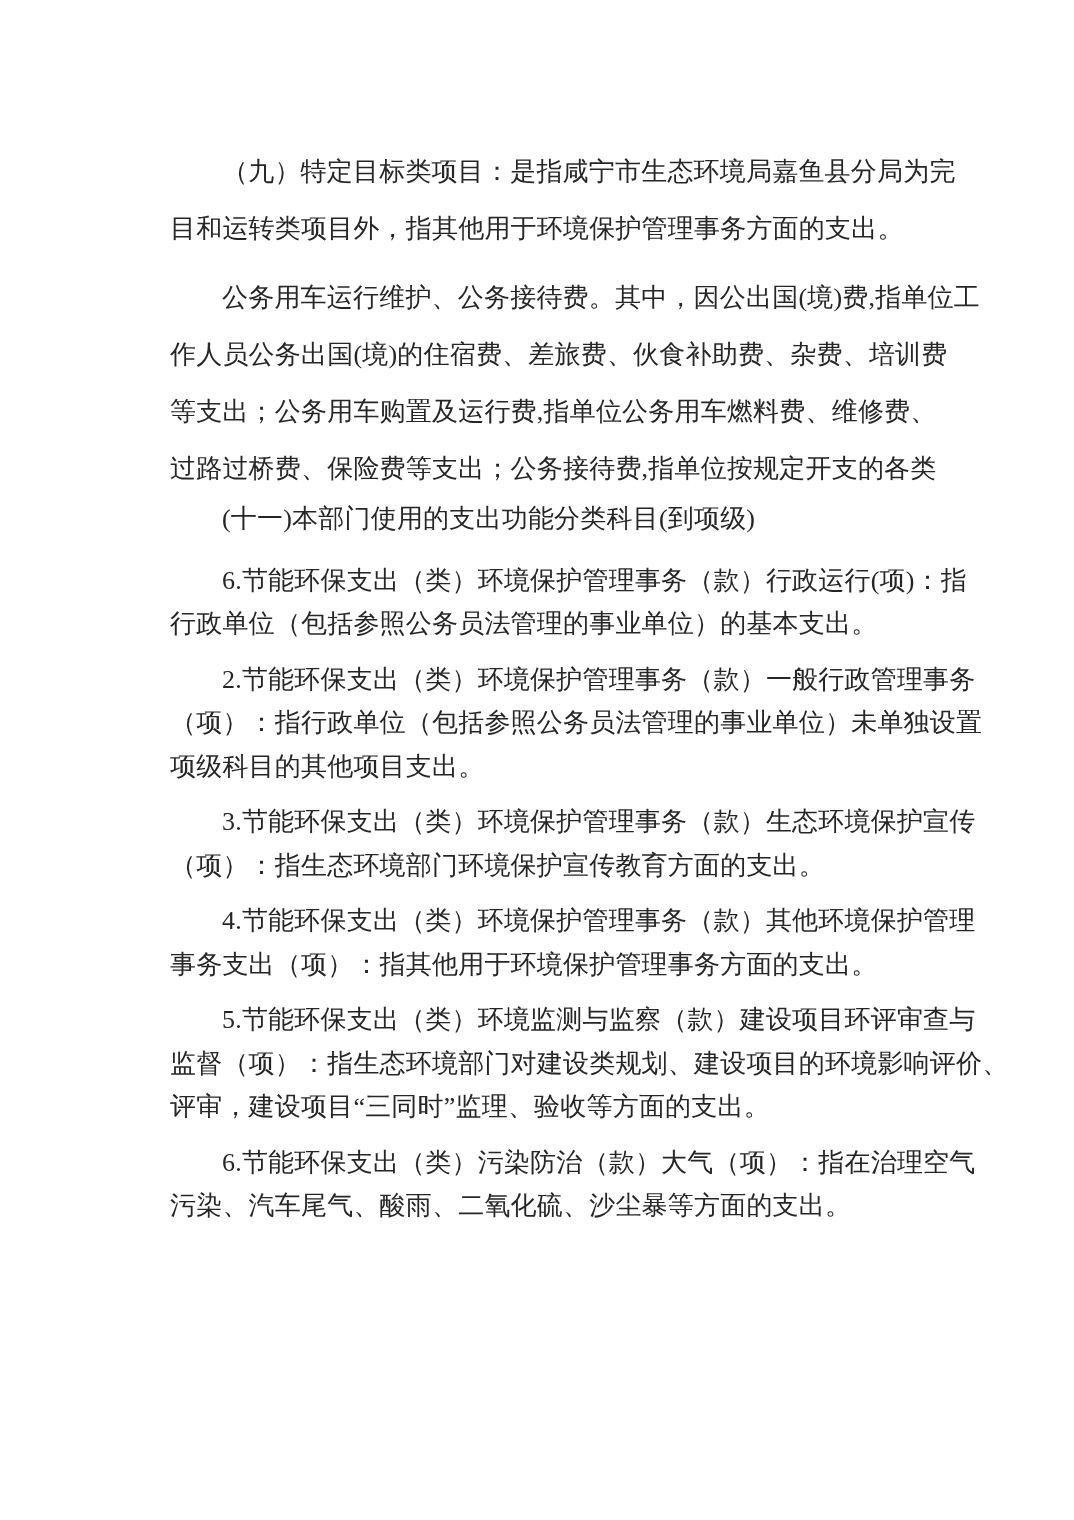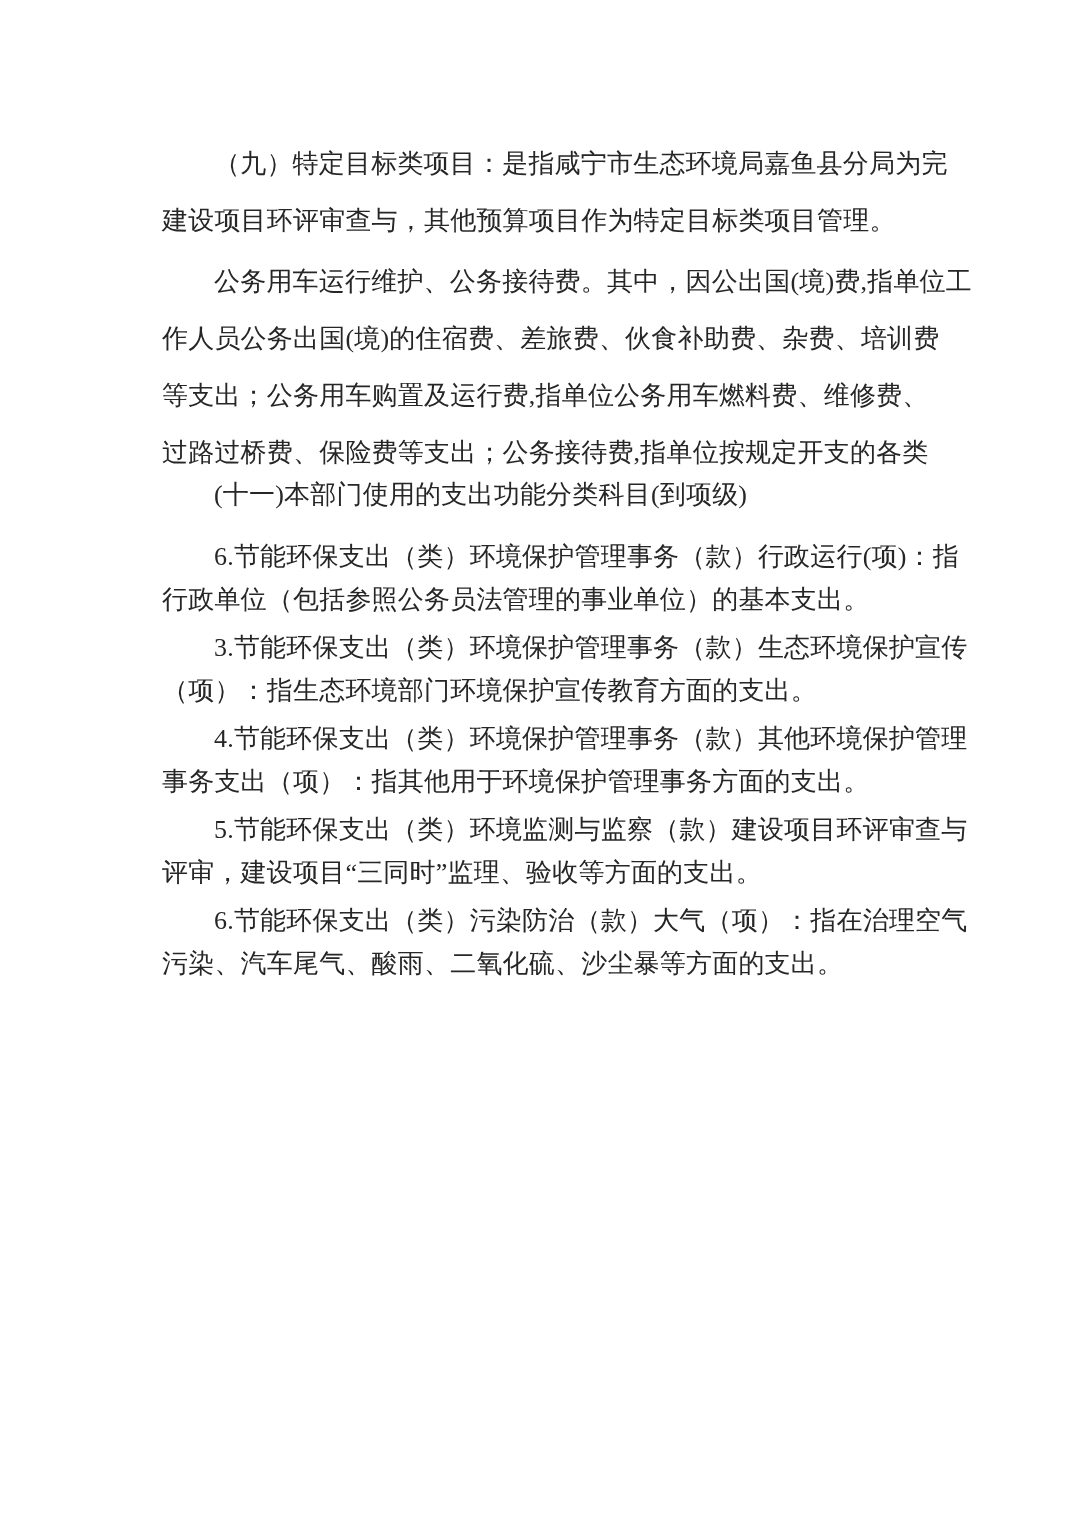--- a/index.html
+++ b/index.html
@@ -16,21 +16,21 @@
     overflow: hidden;
   }
   .content {
     position: absolute;
     left: 158px; top: 131px;
     width: 775px;
     font-size: 26px;
     letter-spacing: 0.2px;
     text-align: left;
   }
-  .para { margin: 4px; }
+  .para { margin: 12px; }
   .para .line {
     white-space: nowrap;
     overflow: visible;
   }
   
   .para .line:first-child { text-indent: 52px; }
   
   .wide .line { height: 57px; line-height: 57px; }
   
   .narrow .line { height: 43.5px; line-height: 43.5px; }
@@ -39,52 +39,58 @@
   .item + .item { margin-top: 2px; }
 </style>
 </head>
 <body style="background: rgb(255, 255, 255); color: rgb(38, 38, 38);">
 
 <div class="page">
   <div class="content">
 
     <div class="para wide" id="para-9">
         <div class="line">（九）特定目标类项目：是指咸宁市生态环境局嘉鱼县分局为完</div>
-        <div class="line">建设项目环评审查与，其他预算项目作为特定目标类项目管理。</div>
+        <div class="line">目和运转类项目外，指其他用于环境保护管理事务方面的支出。</div>
       </div>
 
     <div class="para wide" id="para-10">
         <div class="line">公务用车运行维护、公务接待费。其中，因公出国(境)费,指单位工</div>
         <div class="line">作人员公务出国(境)的住宿费、差旅费、伙食补助费、杂费、培训费</div>
         <div class="line">等支出；公务用车购置及运行费,指单位公务用车燃料费、维修费、</div>
         <div class="line">过路过桥费、保险费等支出；公务接待费,指单位按规定开支的各类</div>
       </div>
 
     <div class="para narrow" id="para-11-heading">
         <div class="line">(十一)本部门使用的支出功能分类科目(到项级)</div>
       </div>
 
     <div class="para narrow item" id="item-1">
         <div class="line">6.节能环保支出（类）环境保护管理事务（款）行政运行(项)：指</div>
         <div class="line">行政单位（包括参照公务员法管理的事业单位）的基本支出。</div>
       </div>
 
+    <div class="para narrow item" id="item-2">
+        <div class="line">2.节能环保支出（类）环境保护管理事务（款）一般行政管理事务</div>
+        <div class="line">（项）：指行政单位（包括参照公务员法管理的事业单位）未单独设置</div>
+        <div class="line">项级科目的其他项目支出。</div>
+      </div>
 
     <div class="para narrow item" id="item-3">
         <div class="line">3.节能环保支出（类）环境保护管理事务（款）生态环境保护宣传</div>
         <div class="line">（项）：指生态环境部门环境保护宣传教育方面的支出。</div>
       </div>
 
     <div class="para narrow item" id="item-4">
         <div class="line">4.节能环保支出（类）环境保护管理事务（款）其他环境保护管理</div>
         <div class="line">事务支出（项）：指其他用于环境保护管理事务方面的支出。</div>
       </div>
 
     <div class="para narrow item" id="item-5">
         <div class="line">5.节能环保支出（类）环境监测与监察（款）建设项目环评审查与</div>
+        <div class="line">监督（项）：指生态环境部门对建设类规划、建设项目的环境影响评价、</div>
         <div class="line">评审，建设项目“三同时”监理、验收等方面的支出。</div>
       </div>
 
     <div class="para narrow item" id="item-6">
         <div class="line">6.节能环保支出（类）污染防治（款）大气（项）：指在治理空气</div>
         <div class="line">污染、汽车尾气、酸雨、二氧化硫、沙尘暴等方面的支出。</div>
       </div>
 
   </div>
 </div>

